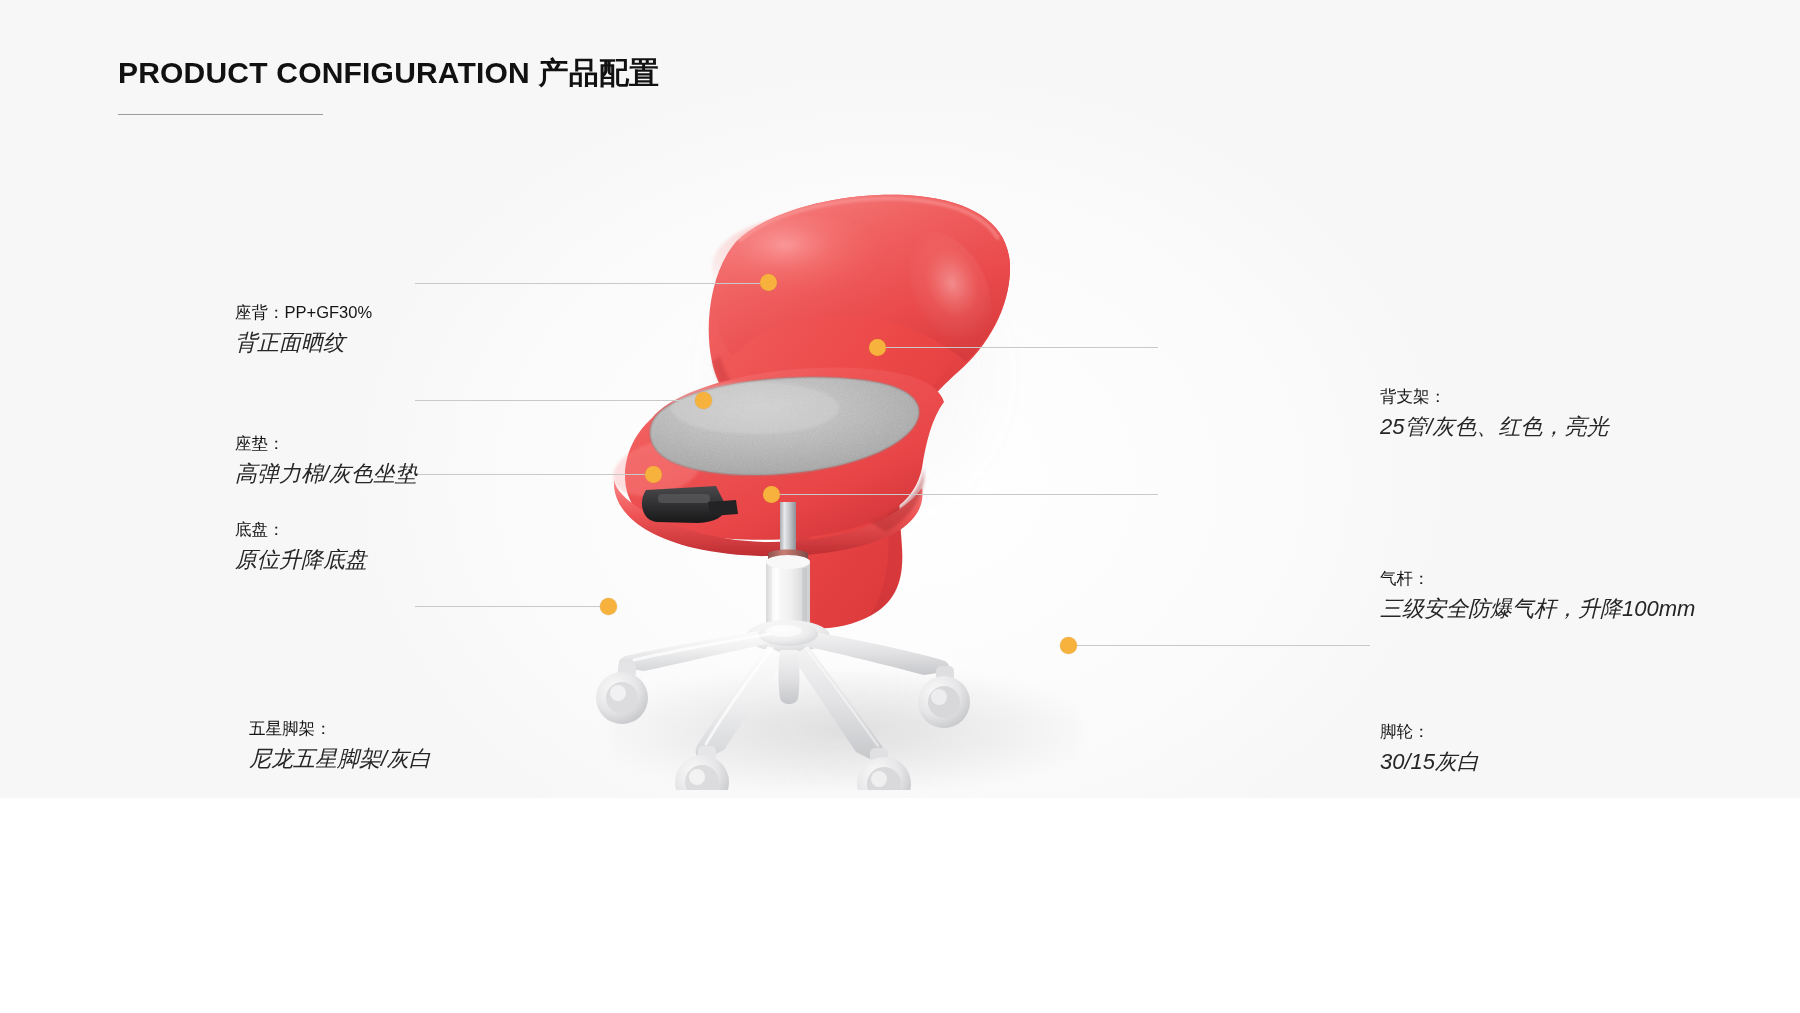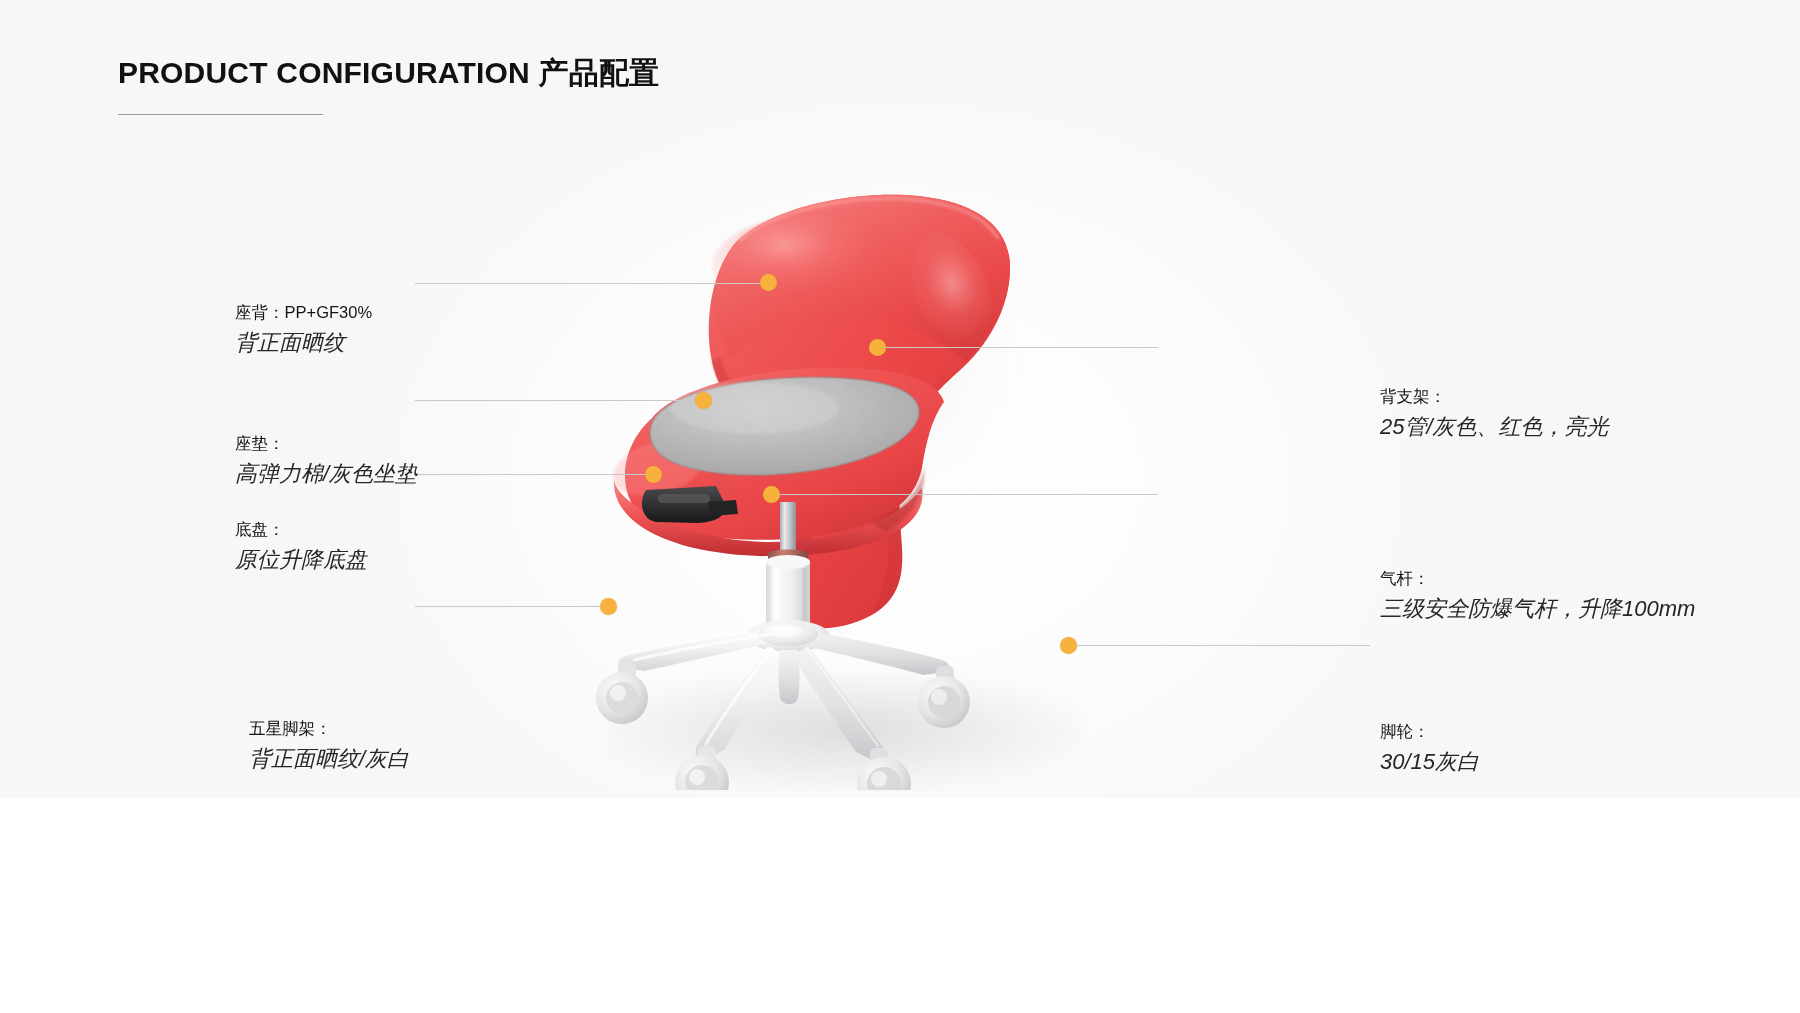--- a/index.html
+++ b/index.html
@@ -458,21 +458,21 @@
     <span class="c-desc">高弹力棉/灰色坐垫</span>
   </div>
 
   <div class="callout left" style="left:235px; top:517px;">
     <span class="c-title">底盘：</span>
     <span class="c-desc">原位升降底盘</span>
   </div>
 
   <div class="callout left" style="left:249px; top:690px;margin-top:26px;">
     <span class="c-title">五星脚架：</span>
-    <span class="c-desc">背正面晒纹/灰白</span>
+    <span class="c-desc">尼龙五星脚架/灰白</span>
   </div>
 
   <div class="callout right" style="left:1380px; top:384px;">
     <span class="c-title">背支架：</span>
     <span class="c-desc">25管/灰色、红色，亮光</span>
   </div>
 
   <div class="callout right" style="left:1380px; top:566px;">
     <span class="c-title">气杆：</span>
     <span class="c-desc">三级安全防爆气杆，升降100mm</span>

